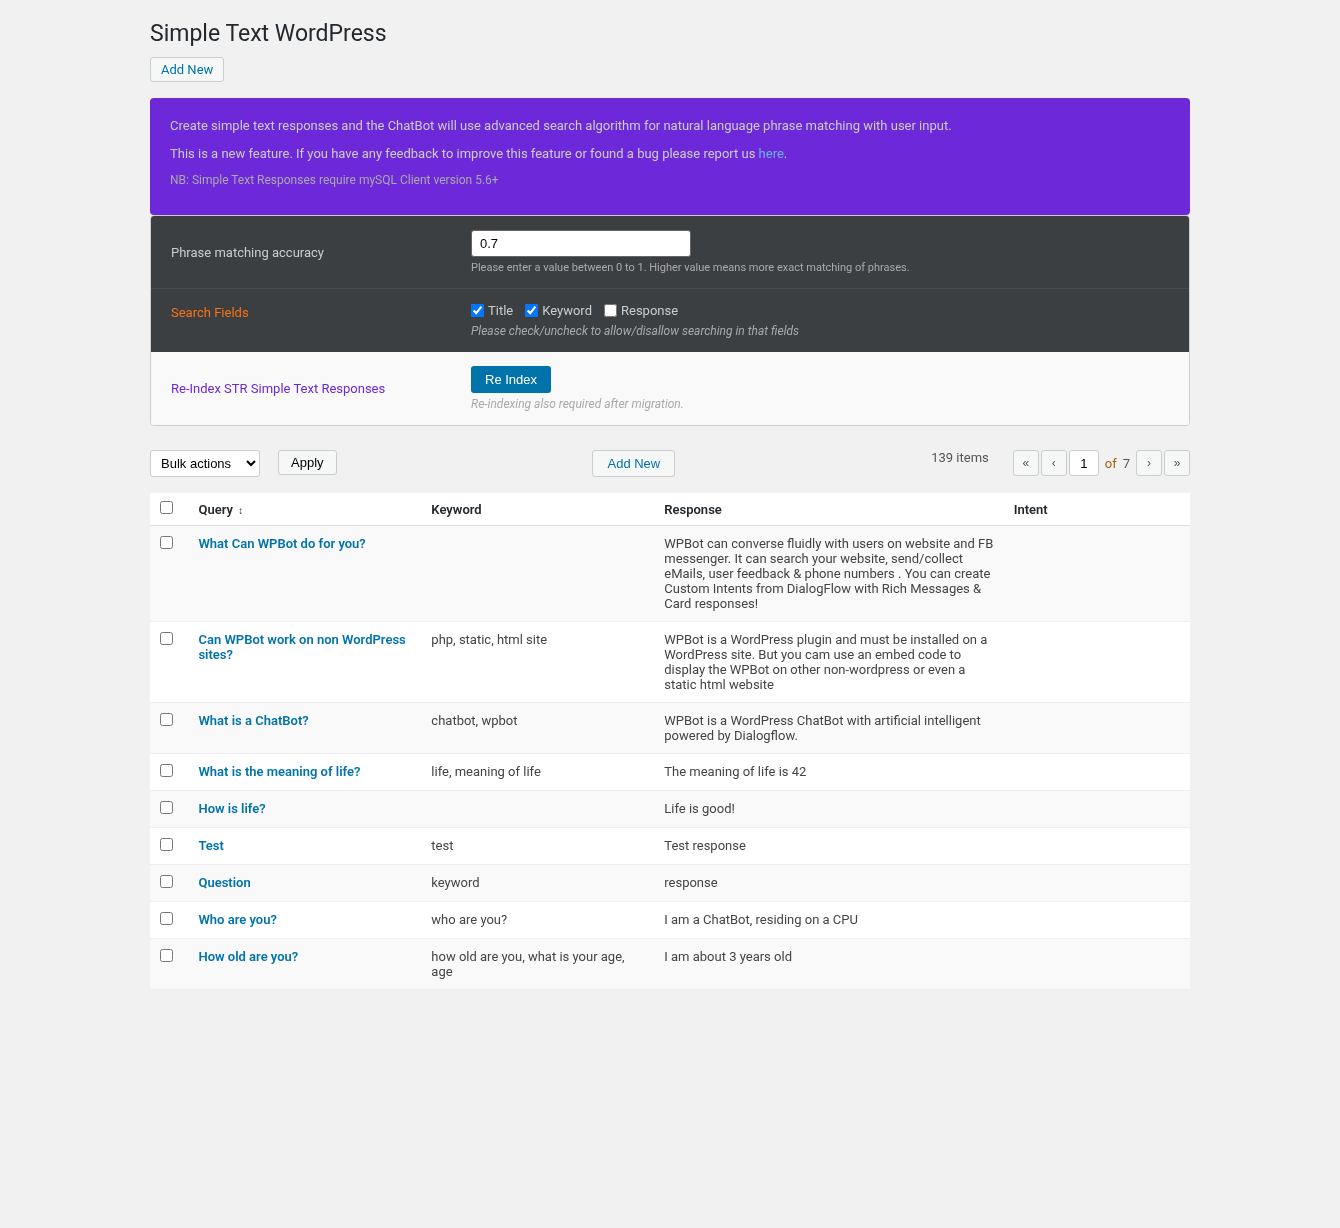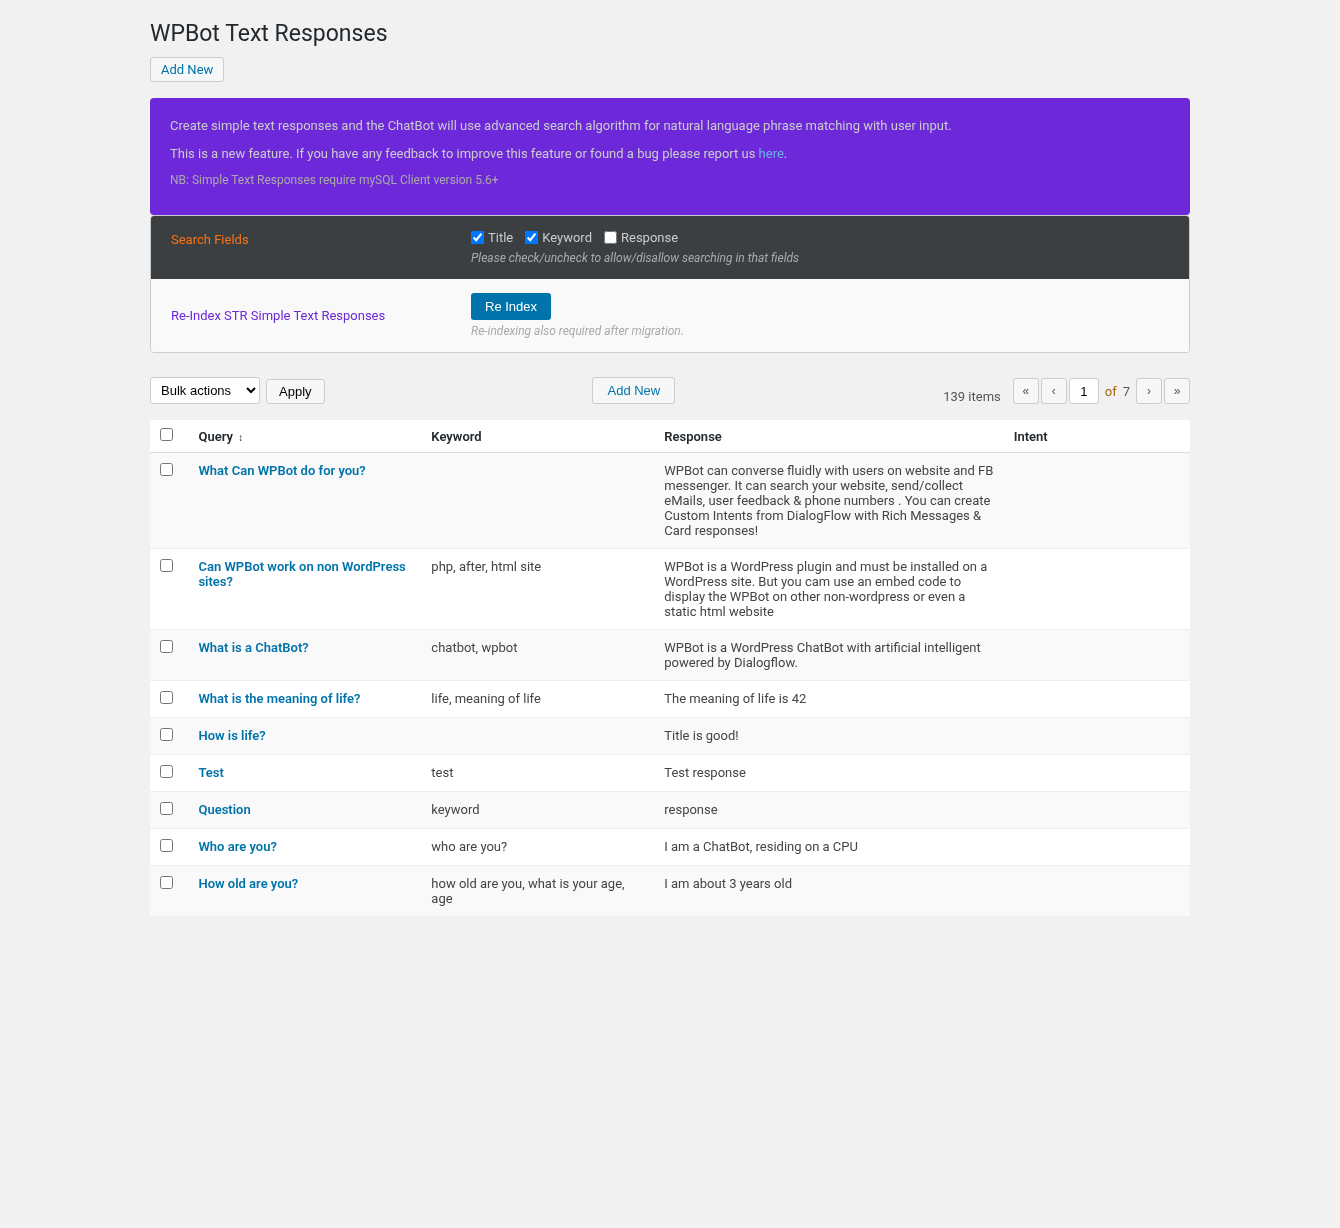--- a/index.html
+++ b/index.html
@@ -139,23 +139,23 @@
       border: 1px solid #ccc;
       border-radius: 4px;
       overflow: hidden;
       margin-bottom: 16px;
       background: #fff;
     }
 
     
     .list-toolbar {
       display: flex;
-      align-items: flex-end;
+      align-items: flex-start;
       padding: 8px 0;
-      gap: 6px;
+      gap: 18px;
       margin-bottom: 8px;
     }
     .bulk-select {
       padding: 4px 6px;
       border: 1px solid #ccc;
       border-radius: 3px;
       font-size: 13px;
       background: #fff;
       cursor: pointer;
       min-width: 110px;
@@ -238,35 +238,42 @@
     .col-intent { width: 160px; }
     .query-link { color: #0073aa; text-decoration: none; font-weight: 600; }
     th.sortable { cursor: pointer; }
     .sort-arrow { font-size: 10px; margin-left: 2px; }
   </style>
 </head>
 <body>
 
 <div class="page-wrapper">
 
-  <h1>WPBot Text Responses</h1>
+  <h1>Simple Text WordPress</h1>
   <a class="add-new-btn" href="#">Add New</a>
 
   
   <div class="settings-panel">
     <p>Create simple text responses and the ChatBot will use advanced search algorithm for natural language phrase matching with user input.</p>
     <p>
       <span>This is a new feature. If you have any feedback to improve this feature or found a bug please report us </span><a href="#">here</a><span>.</span>
     </p>
     <p class="nb">NB: Simple Text Responses require mySQL Client version 5.6+</p>
   </div>
 
   
   <div class="outer-settings">
 
+    <div class="settings-row" style="background:#3c3f42;">
+      <div class="settings-label">Phrase matching accuracy</div>
+      <div class="settings-control">
+        <input type="text" value="0.7" style="">
+        <div class="settings-hint">Please enter a value between 0 to 1. Higher value means more exact matching of phrases.</div>
+      </div>
+    </div>
 
     <div class="search-fields-row">
       <div class="search-fields-label">Search Fields</div>
       <div class="search-fields-control">
         <div class="checkboxes-row">
           <label class="checkbox-item">
             <input type="checkbox" checked="" style="">
             <span>Title</span>
           </label>
           <label class="checkbox-item">
@@ -340,21 +347,21 @@
     <tr>
           <td><input type="checkbox" style=""></td>
           <td><a href="#" class="query-link">What Can WPBot do for you?</a></td>
           <td></td>
           <td>WPBot can converse fluidly with users on website and FB messenger. It can search your website, send/collect eMails, user feedback &amp; phone numbers . You can create Custom Intents from DialogFlow with Rich Messages &amp; Card responses!</td>
           <td></td>
         </tr>
         <tr>
           <td><input type="checkbox" style=""></td>
           <td><a href="#" class="query-link">Can WPBot work on non WordPress sites?</a></td>
-          <td>php, after, html site</td>
+          <td>php, static, html site</td>
           <td>WPBot is a WordPress plugin and must be installed on a WordPress site. But you cam use an embed code to display the WPBot on other non-wordpress or even a static html website</td>
           <td></td>
         </tr>
         <tr>
           <td><input type="checkbox" style=""></td>
           <td><a href="#" class="query-link">What is a ChatBot?</a></td>
           <td>chatbot, wpbot</td>
           <td>WPBot is a WordPress ChatBot with artificial intelligent powered by Dialogflow.</td>
           <td></td>
         </tr>
@@ -362,21 +369,21 @@
           <td><input type="checkbox" style=""></td>
           <td><a href="#" class="query-link">What is the meaning of life?</a></td>
           <td>life, meaning of life</td>
           <td>The meaning of life is 42</td>
           <td></td>
         </tr>
         <tr>
           <td><input type="checkbox" style=""></td>
           <td><a href="#" class="query-link">How is life?</a></td>
           <td></td>
-          <td>Title is good!</td>
+          <td>Life is good!</td>
           <td></td>
         </tr>
         <tr>
           <td><input type="checkbox" style=""></td>
           <td><a href="#" class="query-link">Test</a></td>
           <td>test</td>
           <td>Test response</td>
           <td></td>
         </tr>
         <tr>

